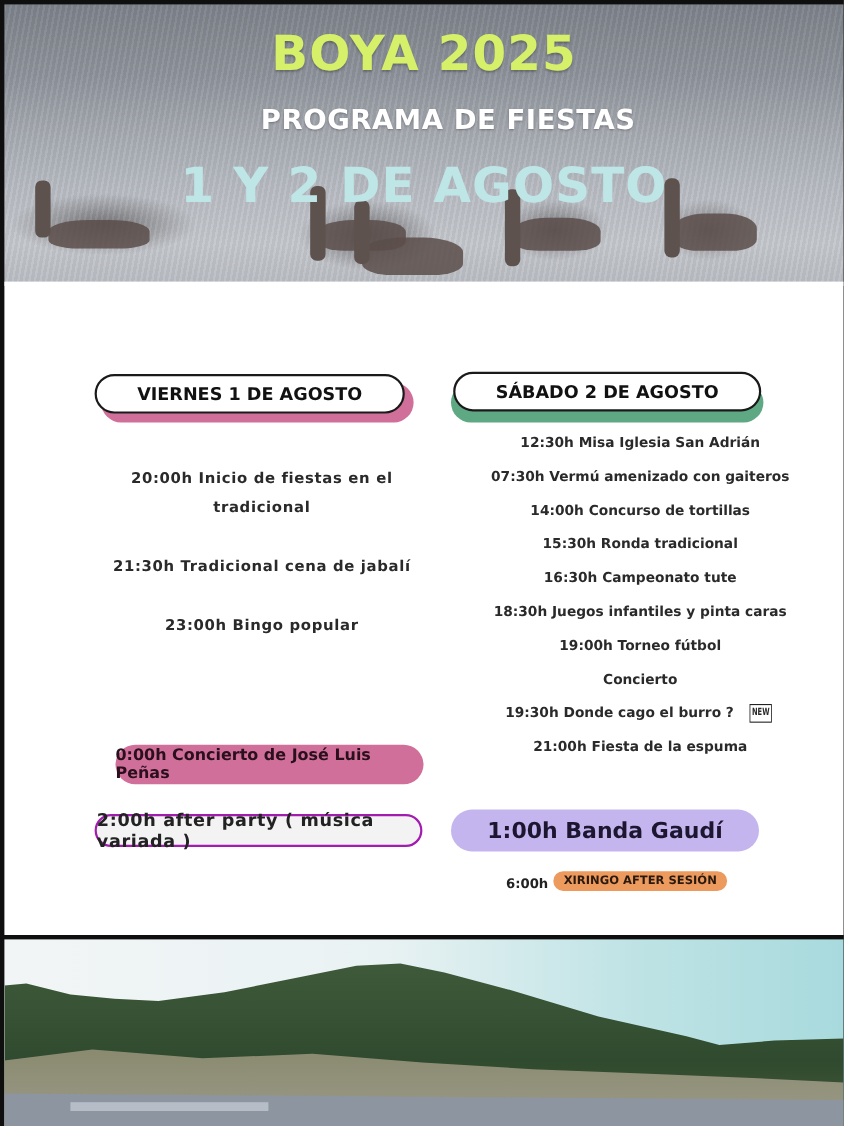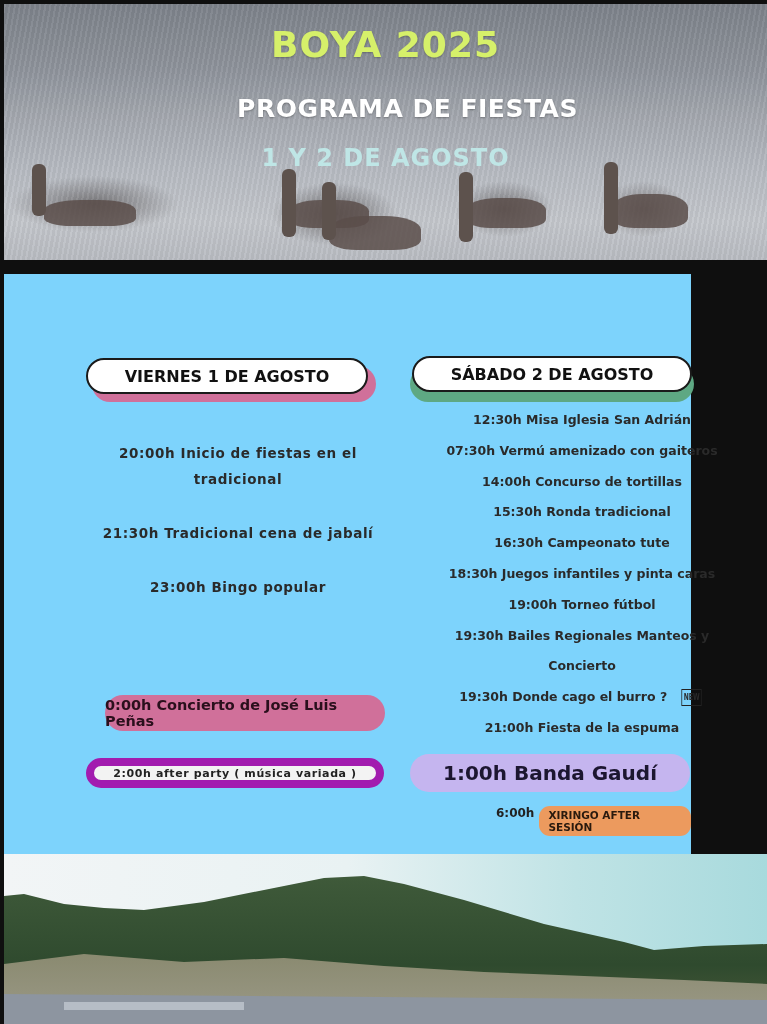--- a/index.html
+++ b/index.html
@@ -18,39 +18,39 @@
     overflow: hidden;
   }
   .hero::before {
     content: ""; position: absolute; inset: 0;
     background: repeating-linear-gradient(100deg, rgba(255,255,255,0.05) 0 2px, rgba(0,0,0,0.04) 2px 5px);
   }
   .deer { position: absolute; background: #5a4e4a; border-radius: 40% 40% 30% 30%; opacity: 0.85; }
   .deer-neck { position: absolute; background: #5d524d; border-radius: 6px; }
   .hero-title {
     position: absolute; left: 0; right: 0; top: 20px; text-align: center;
-    font-family: "DejaVu Sans", sans-serif; font-weight: bold; font-size: 36px;
+    font-family: "DejaVu Sans", sans-serif; font-weight: bold; font-size: 44px;
     color: #d6f06a; letter-spacing: 1px;
     text-shadow: 0 1px 2px rgba(0,0,0,0.25);
   }
   .hero-subtitle {
     position: absolute; left: 0; right: 0; top: 90px; text-align: center;
     font-weight: bold; font-size: 25px; color: #ffffff; letter-spacing: 0.5px;
     text-shadow: 0 1px 2px rgba(0,0,0,0.3);
     margin-left: 44px;
   }
   .hero-dates {
     position: absolute; left: 0; right: 0; top: 140px; text-align: center;
-    font-weight: bold; font-size: 24px; color: #bfe6e6; letter-spacing: 1px;
+    font-weight: bold; font-size: 44px; color: #bfe6e6; letter-spacing: 1px;
   }
 
   
   .program {
-    position: absolute; left: 4px; top: 274px; width: 687px; height: 594px;
-    background: #7dd3fc;
+    position: absolute; left: 4px; top: 256px; width: 763px; height: 594px;
+    background: #ffffff;
   }
 
   .day-header {
     position: absolute; height: 36px; border: 2.5px solid #1a1a1a; border-radius: 18px;
     background: #ffffff; display: flex; align-items: center; justify-content: center;
     font-weight: bold; font-size: 16px; color: #111;
   }
   .day-shadow { position: absolute; height: 36px; border-radius: 18px; }
 
   .col { position: absolute; text-align: center; color: #2a2a2a; font-weight: bold; }
@@ -108,42 +108,41 @@
   </div>
   <div class="col fri-item" style="left:84px;top:246px;width:300px;">
     <div>21:30h Tradicional cena de jabalí</div>
   </div>
   <div class="col fri-item" style="left:84px;top:300px;width:300px;">
     <div>23:00h Bingo popular</div>
   </div>
 
   <div class="pill" style="left:101px;top:421px;width:280px;height:36px;border-radius:18px;background:#d0709a;color:#2a0f1c;font-size:14.5px;">0:00h Concierto de José Luis Peñas</div>
 
-  <div class="pill" style="left:82px;top:484px;width:298px;height:30px;border-radius:15px;border:8px solid #a21caf;background:#f3f3f3;color:#222;font-size:11px;letter-spacing:0.6px;">2:00h after party ( música variada )</div>
+  <div class="pill" style="left:82px;top:484px;width:298px;height:30px;border-radius:15px;border:2px solid #a21caf;background:#f3f3f3;color:#222;font-size:16px;letter-spacing:0.6px;">2:00h after party ( música variada )</div>
 
   <div class="col sat-item" style="left:410px;top:131px;width:282px;">
     <div>12:30h Misa Iglesia San Adrián</div>
     <div>07:30h Vermú amenizado con gaiteros</div>
     <div>14:00h Concurso de tortillas</div>
     <div>15:30h Ronda tradicional</div>
     <div>16:30h Campeonato tute</div>
     <div>18:30h Juegos infantiles y pinta caras</div>
     <div>19:00h Torneo fútbol</div>
-    <div>19:30h Bailes Regionales Manteos y</div>
     <div>Concierto</div>
     <div>
       <span>19:30h Donde cago el burro ?</span>
       <span class="new-badge">NEW</span>
     </div>
     <div>21:00h Fiesta de la espuma</div>
   </div>
 
   <div class="pill" style="left:406px;top:480px;width:280px;height:38px;border-radius:19px;background:#c5b5ef;color:#1c1630;font-size:20px;">1:00h Banda Gaudí</div>
 
-  <div style="position:absolute;left:456px;top:532px;height:22px;display:flex;align-items:flex-start;gap:5px;margin-left:36px;">
+  <div style="position:absolute;left:456px;top:532px;height:22px;display:flex;align-items:flex-end;gap:5px;">
     <span style="font-weight:bold;font-size:12px;color:#222;">6:00h</span>
     <span style="background:#ec9a5e;border-radius:11px;padding:3px 9px;font-weight:bold;font-size:10.5px;color:#2a1a0e;">XIRINGO AFTER SESIÓN</span>
   </div>
 </div>
 
 <div class="landscape">
   <svg class="mountain" viewBox="0 0 763 170" preserveAspectRatio="none">
     <defs>
       <linearGradient id="mg" x1="0" y1="0" x2="0" y2="1">
         <stop offset="0" stop-color="#3f5a3a"></stop>

